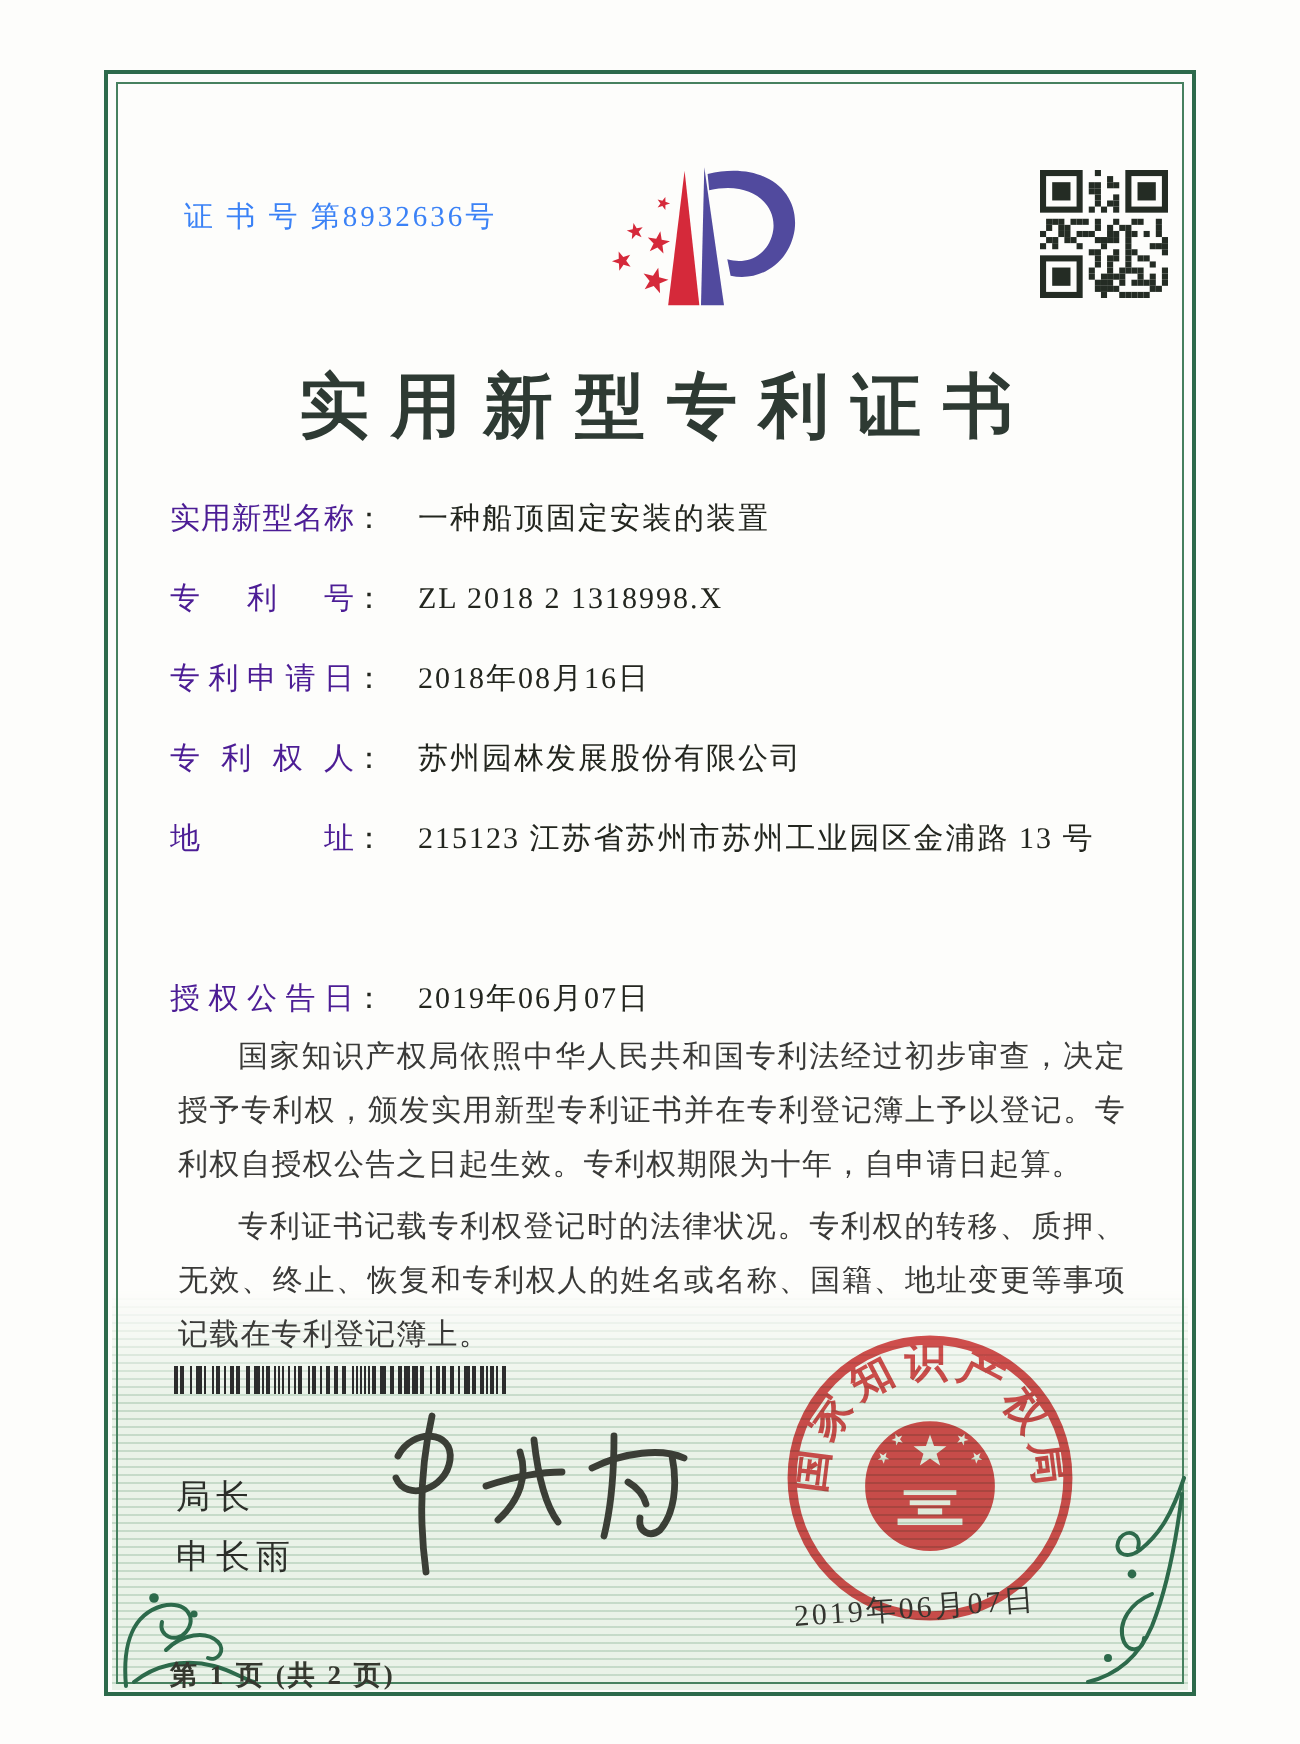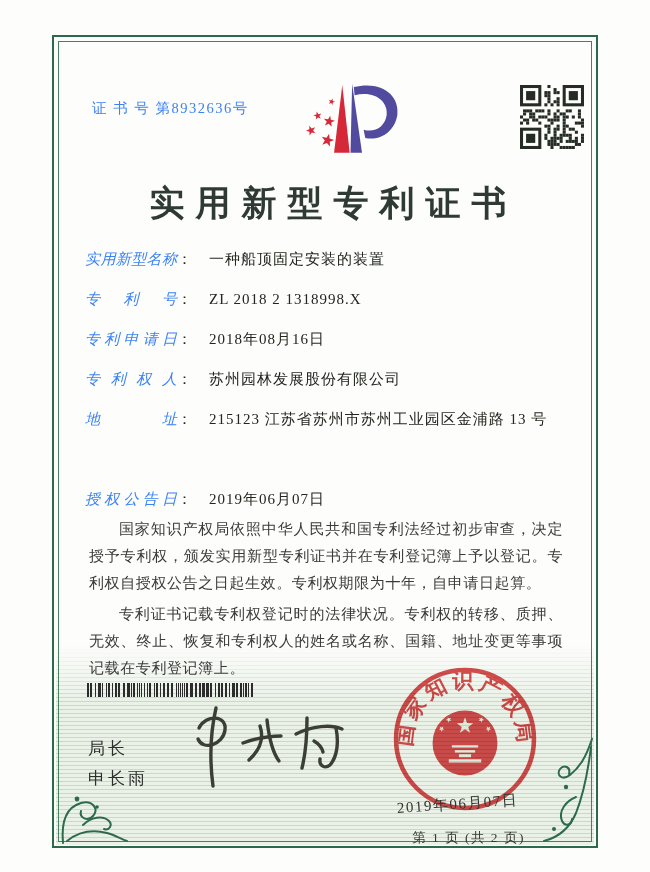--- a/index.html
+++ b/index.html
@@ -27,37 +27,37 @@
   .cert-no{left:92px;top:99px;font-size:14.5px;letter-spacing:1.5px;color:#3b82f6;}
   .logo{left:293px;top:71px;}
   .qr{left:520px;top:85px;width:64px;height:64px;}
   .doc-title{left:52px;top:180px;width:552px;text-align:center;
     font-size:35px;font-weight:700;letter-spacing:11px;padding-left:11px;box-sizing:border-box;
     color:#2e3a33;}
   
   .fields{left:85px;top:250px;width:482px;font-size:15px;}
   .field-row{height:40px;position:relative;}
   .flabel{display:inline-block;width:92px;text-align:justify;text-align-last:justify;
-    color:#3b82f6;vertical-align:top;font-style:italic;}
+    color:#4c1d95;vertical-align:top;}
   .fcolon{color:#23261f;}
   .fvalue{margin-left:17px;letter-spacing:1px;color:#23261f;}
   .pair-right{position:absolute;left:255px;top:0;white-space:nowrap;}
   
   .body-text{left:85px;top:512px;width:482px;font-size:15px;line-height:27px;
     text-align:justify;color:#3a3a38;letter-spacing:.6px;}
   .body-text p{margin:4px;text-indent:2em;}
   
   .barcode{left:87px;top:683px;width:170px;height:14px;}
   .director{left:88px;top:734px;font-size:17px;line-height:30px;letter-spacing:3px;color:#2c2f2a;}
   .signature{left:180px;top:698px;}
   .seal{left:392px;top:666px;opacity:.93;mix-blend-mode:multiply;}
   .seal-date{left:397px;top:799px;font-size:15px;letter-spacing:1.5px;color:#33352f;
     transform:rotate(-4deg);transform-origin:left center;}
-  .footer-page{left:85px;top:829px;width:440px;text-align:right;font-size:13.5px;
-    letter-spacing:1.5px;color:#35382f;}
+  .footer-page{left:85px;top:829px;width:440px;text-align:left;font-size:13.5px;
+    letter-spacing:1.5px;color:#35382f;font-weight:bold;}
   .flourish{color:#2d6a4b;}
   .fl-bl{left:57px;top:763px;}
   .fl-br{left:536px;top:737px;}
 </style>
 </head>
 <body>
 
 <div>
 
   <div class="abs guilloche"></div>

